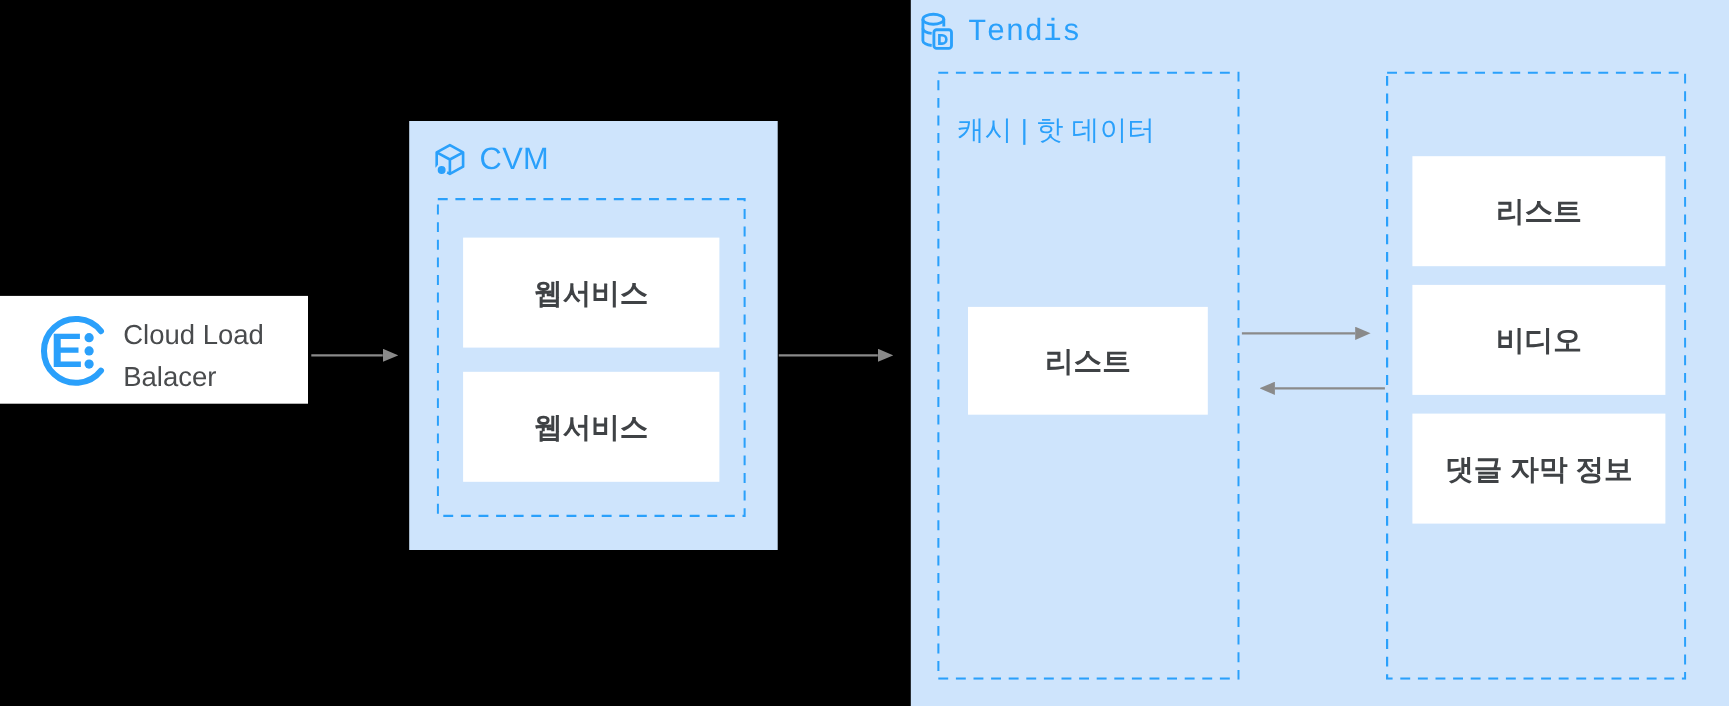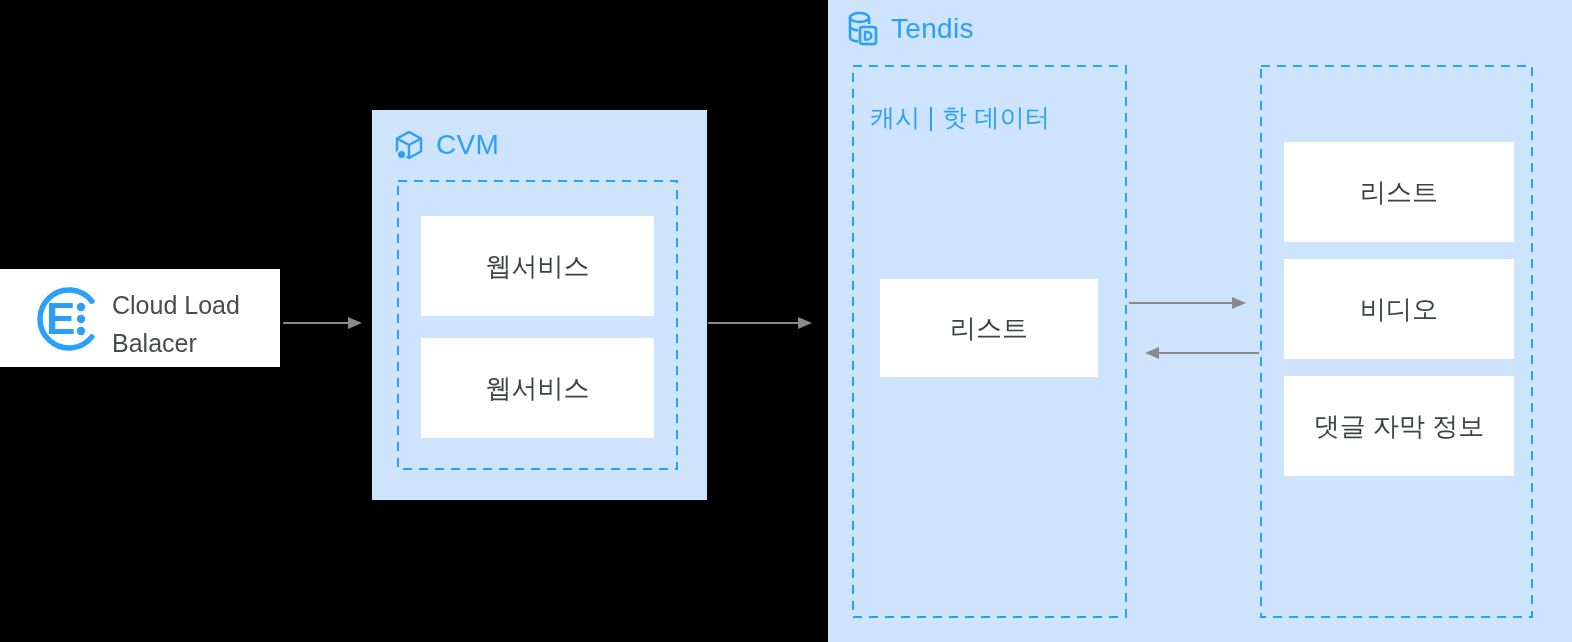--- a/index.html
+++ b/index.html
@@ -21,33 +21,33 @@
   
   .clb{left:0;top:269px;width:280px;height:98px;background:var(--node-bg);}
   .clb-icon{position:absolute;left:34px;top:15px;}
   .clb-text{position:absolute;left:112px;top:17px;font-size:25px;line-height:38px;color:var(--clb-text);}
   
   .panel{background:var(--panel-fill);}
   .cvm{left:372px;top:110px;width:335px;height:390px;}
   .tendis{left:828px;top:0;width:744px;height:642px;}
   .group-title{position:absolute;display:flex;align-items:center;gap:11px;color:var(--accent-blue);font-size:28px;letter-spacing:.3px;}
   .cvm .group-title{left:21px;top:19px;justify-content:space-between;}
-  .tendis .group-title{left:18px;top:11px;}
+  .tendis .group-title{left:7px;top:11px;font-family:Liberation Mono, monospace;}
   
   .zone{position:absolute;}
   .zone-border{position:absolute;left:0;top:0;}
   .zone-label{position:absolute;left:18px;top:20px;color:var(--accent-blue);font-size:25px;letter-spacing:.3px;white-space:nowrap;margin-top:16px;}
   .cvm-zone{left:25px;top:70px;width:281px;height:290px;}
   .cache-zone{left:24px;top:65px;width:275px;height:553px;}
   .storage-zone{left:432px;top:65px;width:273px;height:553px;}
   
   .node{
     position:absolute;background:var(--node-bg);
     display:flex;align-items:center;justify-content:center;
-    font-size:26px;color:var(--box-text);white-space:nowrap;
+    font-size:26px;color:var(--box-text);white-space:nowrap;font-weight:bold;
   }
   .web-1{left:24px;top:36px;width:233px;height:100px;}
   .web-2{left:24px;top:158px;width:233px;height:100px;}
   .cache-item-0{left:28px;top:214px;width:218px;height:98px;}
   .storage-item{left:24px;width:230px;height:100px;}
   .storage-item-0{top:77px;}
   .storage-item-1{top:194px;}
   .storage-item-2{top:311px;}
   .storage-item-3{top:428px;}
   

